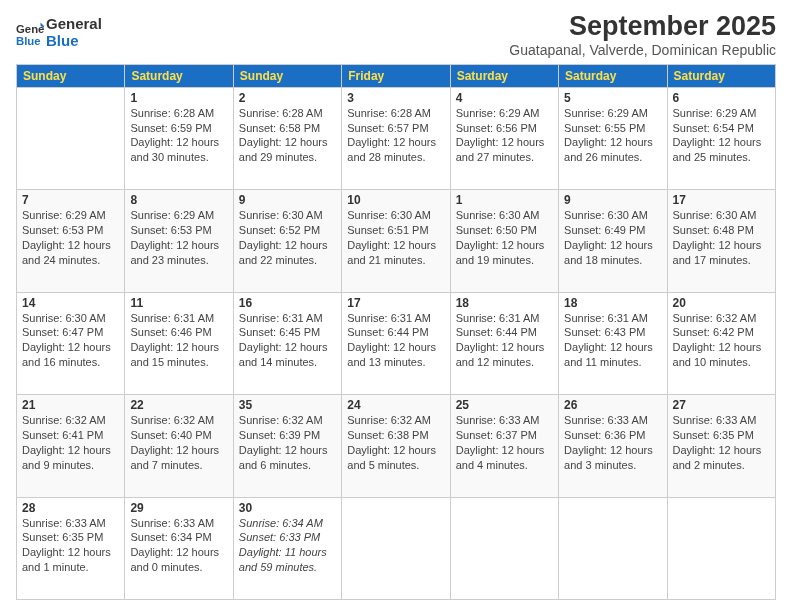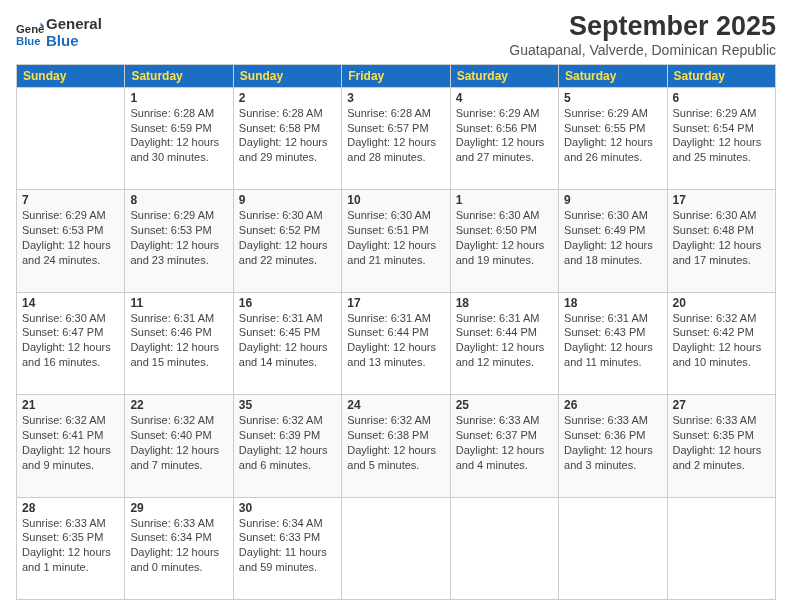--- a/index.html
+++ b/index.html
@@ -326,21 +326,21 @@
           </td>
           <td>
             <span class="day-num">29</span>
             <div class="cell-text" style="white-space: pre-line;">Sunrise: 6:33 AM
 Sunset: 6:34 PM
 Daylight: 12 hours
 and 0 minutes.</div>
           </td>
           <td>
             <span class="day-num">30</span>
-            <div class="cell-text" style="white-space: pre-line;">Sunrise: 6:34 AM
+            <div class="cell-text" style="white-space: pre-line; font-style: italic;">Sunrise: 6:34 AM
 Sunset: 6:33 PM
 Daylight: 11 hours
 and 59 minutes.</div>
           </td>
           <td class="empty-cell"></td>
           <td class="empty-cell"></td>
           <td class="empty-cell"></td>
           <td class="empty-cell"></td>
         </tr>
       </tbody>

